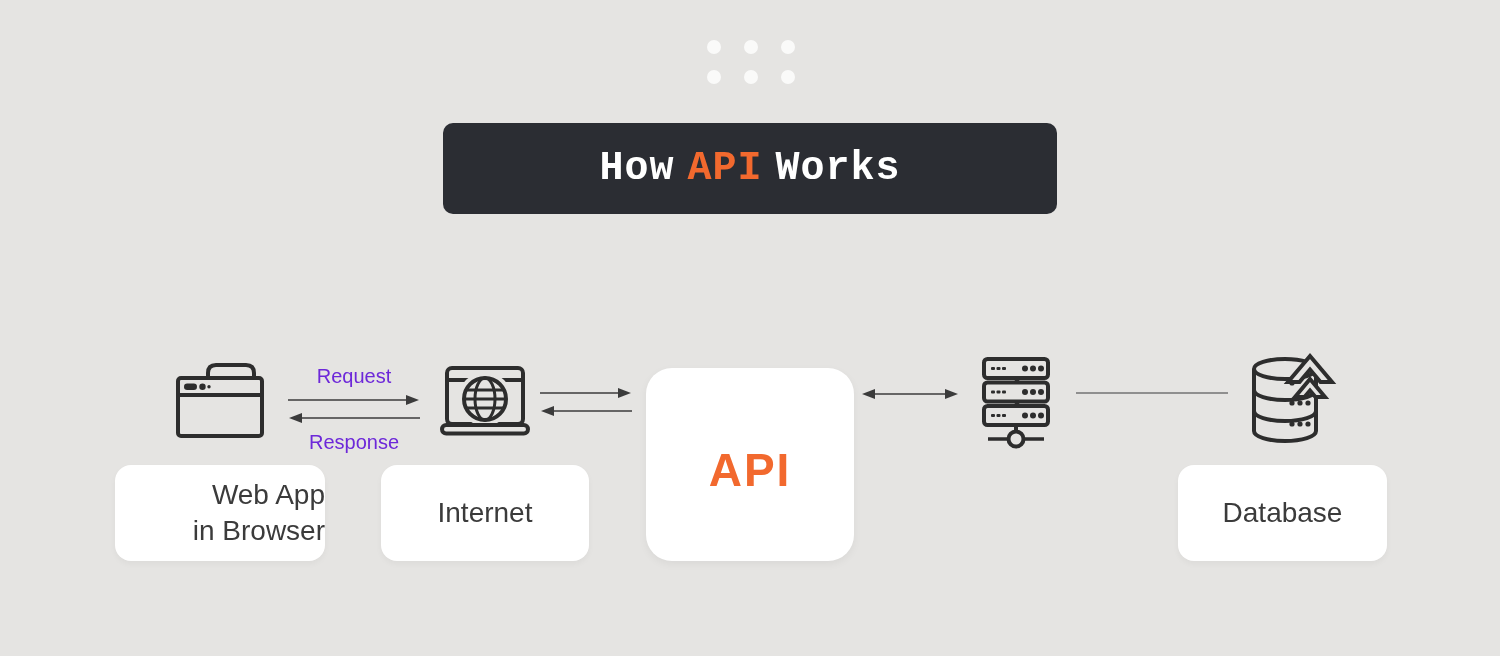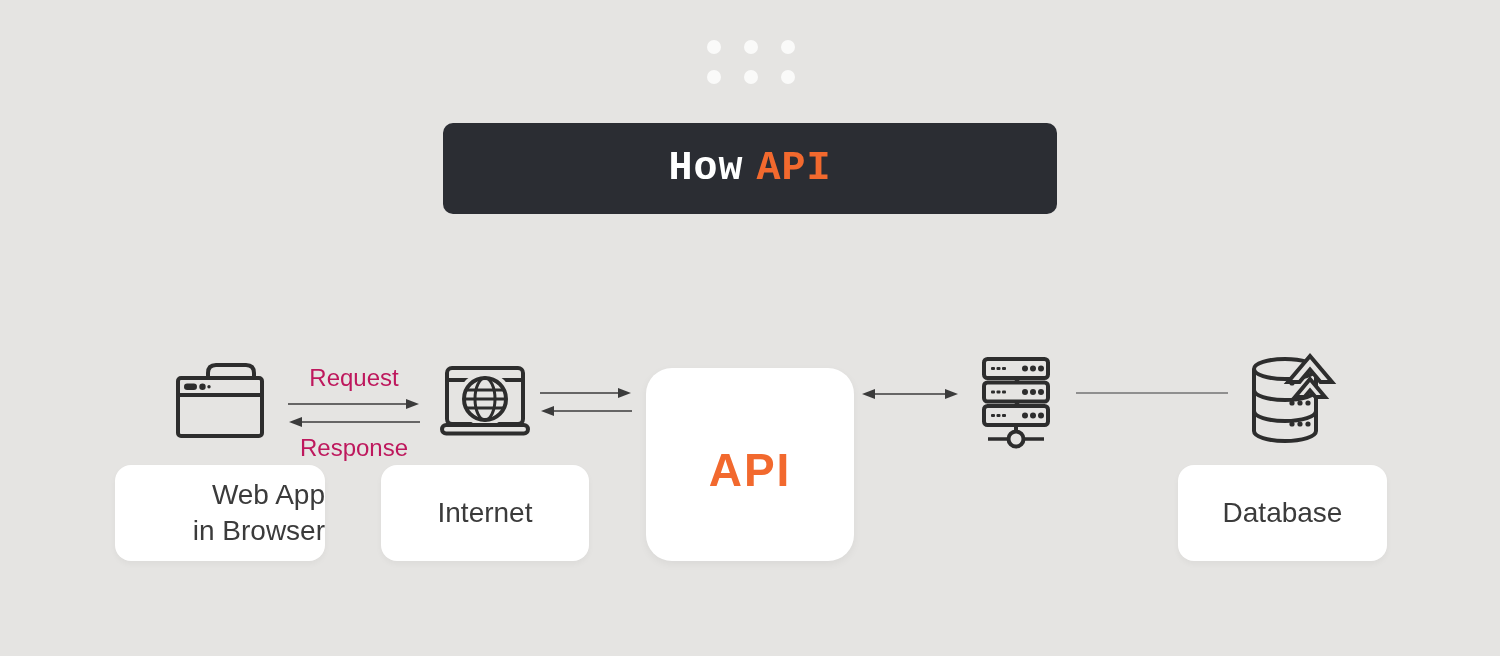--- a/index.html
+++ b/index.html
@@ -62,22 +62,22 @@
   .conn { position: absolute; line-height: 0; }
   .conn-labeled {
     position: absolute;
     left: 288px;
     top: 366px;
     width: 132px;
     text-align: center;
     line-height: 1;
   }
   .conn-label {
-    font-size: 24px;
-    color: #be185d;
+    font-size: 20px;
+    color: #6d28d9;
     line-height: 1;
   }
   .conn-labeled .conn-label.top { margin-bottom: 7px; }
   .conn-labeled .conn-label.bottom { margin-top: 7px; }
   .conn-labeled svg { display: block; }
   .paired { display: flex; flex-direction: column; gap: 4px; }
 
   .plain-line {
     position: absolute;
     left: 1076px;
@@ -138,20 +138,21 @@
     <div class="dot"></div>
     <div class="dot"></div>
     <div class="dot"></div>
     <div class="dot"></div>
     <div class="dot"></div>
   </div>
 
   <div class="title-bar">
     <span>How</span>
     <span class="highlight">API</span>
+    <span>Works</span>
   </div>
 
   <div class="icon" style="left:176px; top:358px;">
     <svg width="88" height="82" viewBox="0 0 88 82" fill="none">
       <path d="M32,20 V15 Q32,7 40,7 H70 Q78,7 78,15 V20" stroke="#2d2d2d" stroke-width="4"></path>
       <rect x="2" y="20" width="84" height="58" rx="3" stroke="#2d2d2d" stroke-width="4"></rect>
       <line x1="2" y1="37" x2="86" y2="37" stroke="#2d2d2d" stroke-width="4"></line>
       <rect x="8" y="25.5" width="13" height="6.5" rx="3.2" fill="#2d2d2d"></rect>
       <circle cx="26.5" cy="28.8" r="3.2" fill="#2d2d2d"></circle>
       <circle cx="33" cy="28.8" r="1.7" fill="#2d2d2d"></circle>

